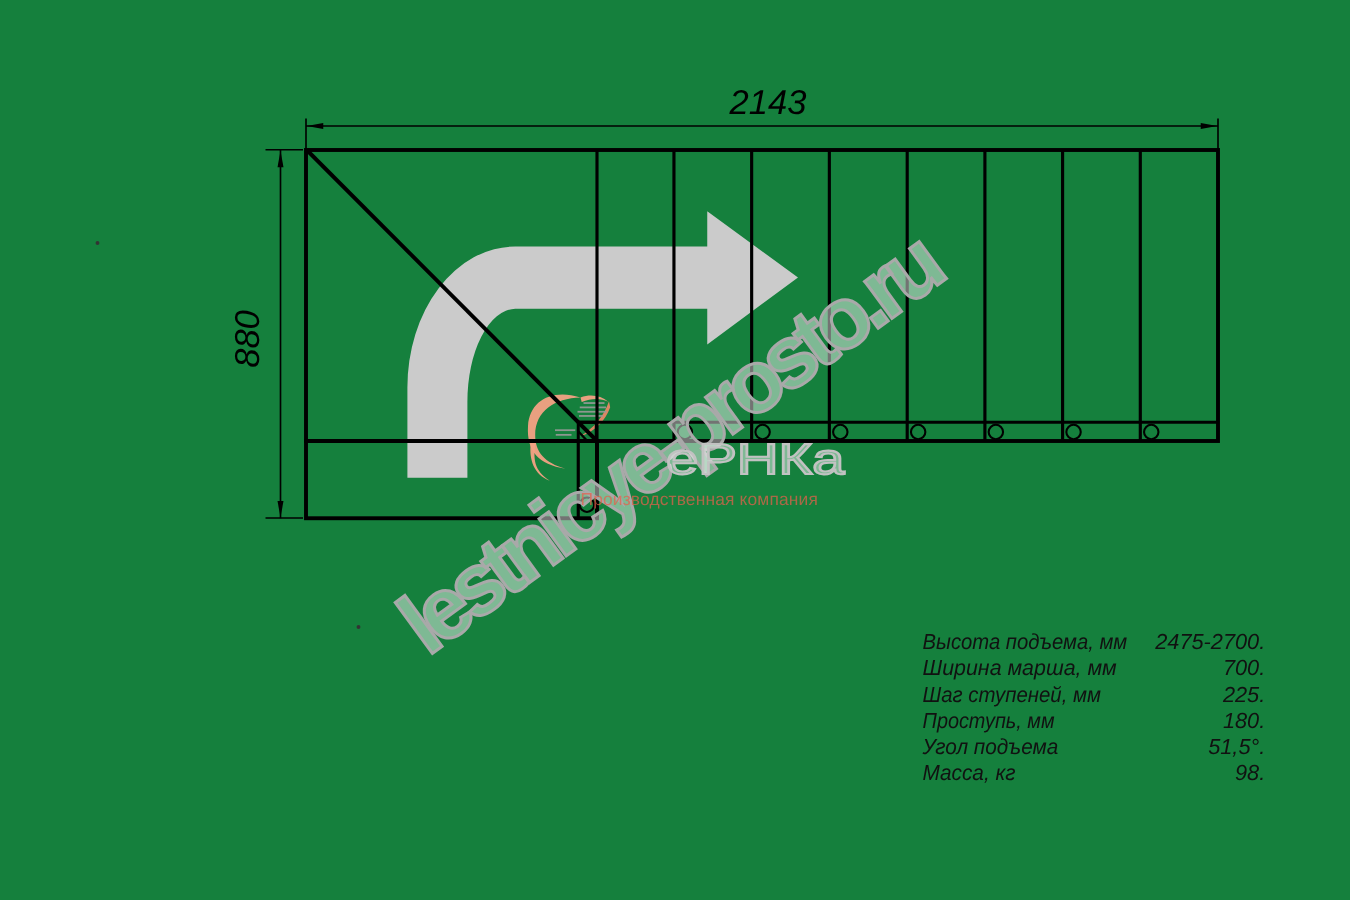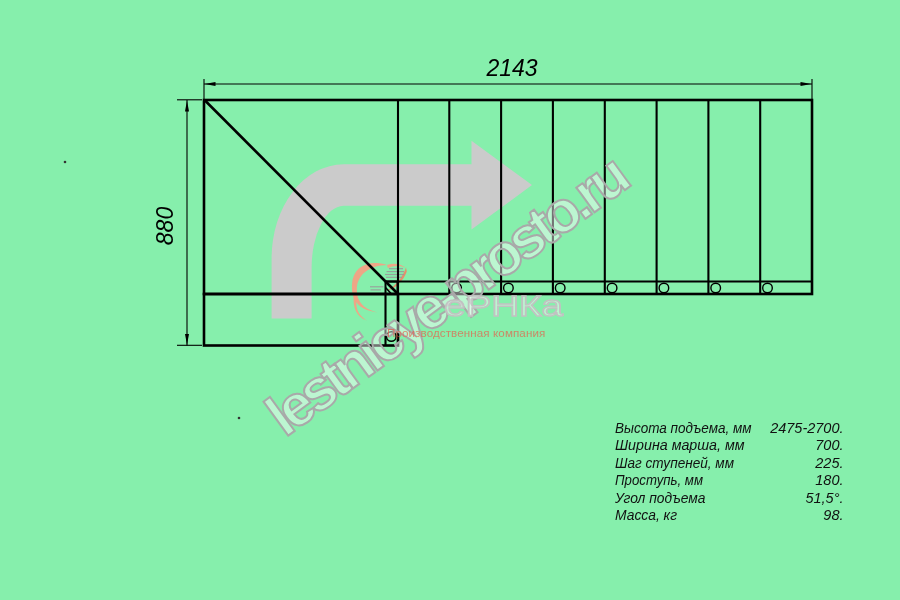--- a/index.html
+++ b/index.html
@@ -1,16 +1,16 @@
 <!DOCTYPE html>
 <html><head>
 <meta charset="utf-8">
 <style>
   html,body{margin:0;padding:0;background:#ffffff;}
-  .page{position:relative;width:900px;height:600px;background:#86efac;overflow:hidden;
+  .page{position:relative;width:900px;height:600px;background:#15803d;overflow:hidden;
         font-family:"Liberation Sans", sans-serif;}
 </style>
 </head>
 <body>
 <div class="page">
 <svg width="900" height="600" viewBox="0 0 900 600" xmlns="http://www.w3.org/2000/svg">
 
   <path d="M 271.6 318.5 L 271.6 259 A 72 94 0 0 1 343.5 164.3 L 471.5 164.3 L 471.5 140.8 L 532 185 L 471.5 229.6 L 471.5 205.8 L 343.5 205.8 A 32.5 62 0 0 0 311.6 268 L 311.6 318.5 Z" fill="#cbcbcb"></path>
 
   <g>

